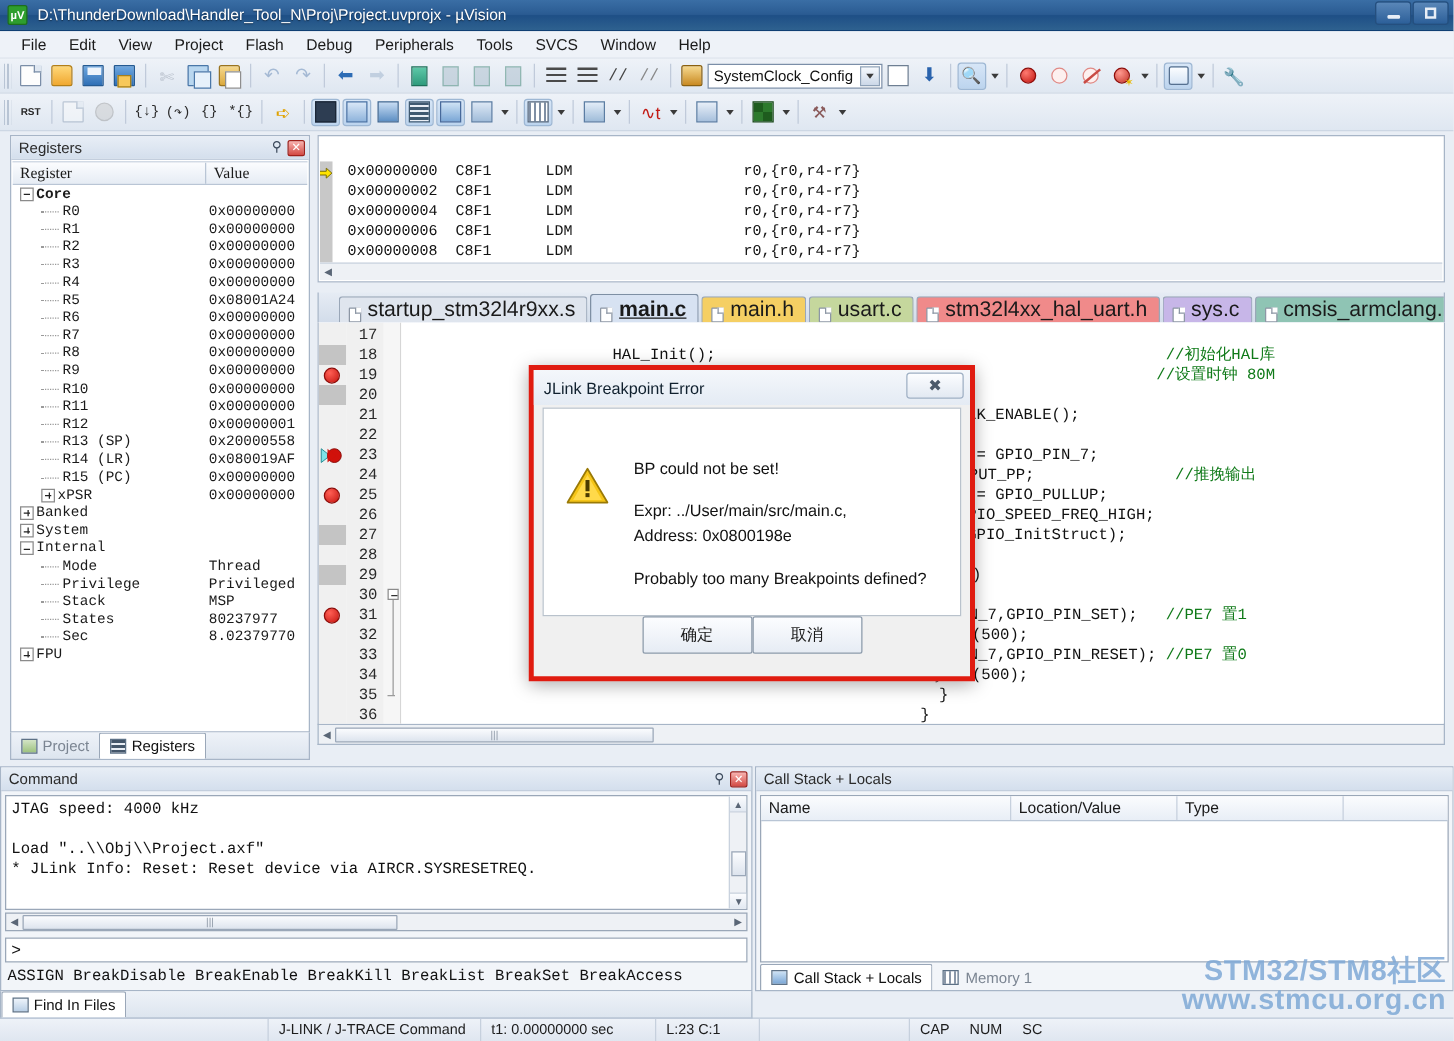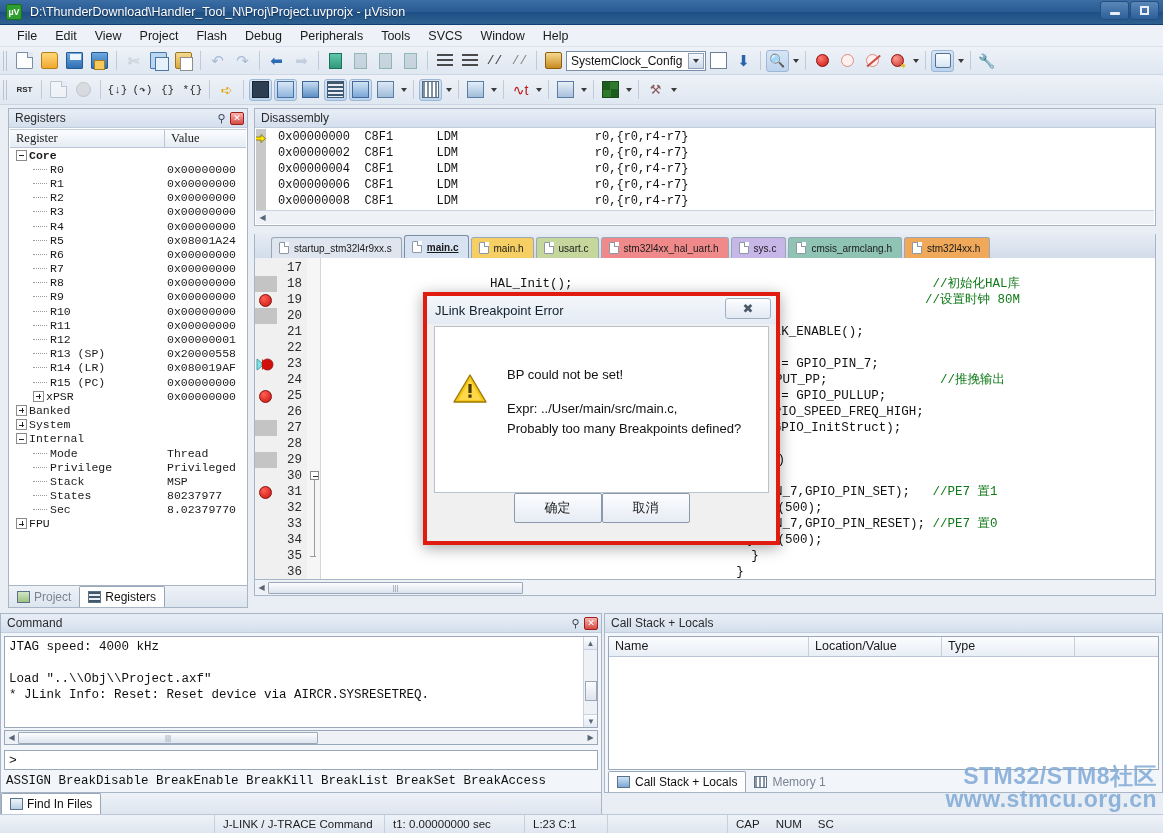--- a/index.html
+++ b/index.html
@@ -199,24 +199,24 @@
   .hs-arrow{ width:13px; text-align:center; font-size:8px; color:#5a6676;}
 
   
   .edtabs{
     position:absolute; left:254px; top:234px; width:902px; height:24px;
     background:linear-gradient(180deg,#e6ecf4,#d2dcea);
     border-left:1px solid #a7b5c7; border-right:1px solid #a7b5c7;
     display:flex; align-items:flex-end; overflow:hidden;
   }
   .edtab{
-    height:21px; display:flex; align-items:center; gap:5px;
+    height:21px; display:flex; align-items:flex-end; gap:5px;
     padding:0 9px 0 7px; margin-right:2px;
     border:1px solid #9aa7b8; border-bottom:none; border-radius:3px 3px 0 0;
-    font-size:10px; color:#1a1a1a; white-space:nowrap;margin-top:34px;
+    font-size:17px; color:#1a1a1a; white-space:nowrap;margin-top:34px;
   }
   .edtab.sel{ height:23px; background:#f3f6fa; border-color:#7e8fa3;}
   .edtab .fico{
     width:10px;height:12px;background:#fff;border:1px solid #8d97a5; border-radius:1px; position:relative; flex:0 0 auto;
   }
   .edtab .fico:after{content:"";position:absolute;right:-1px;top:-1px;width:4px;height:4px;background:inherit;border-left:1px solid #8d97a5;border-bottom:1px solid #8d97a5;}
   .edtab .lbl.ul{ text-decoration:underline; font-weight:bold; }
 
   
   #editor{
@@ -817,23 +817,20 @@
       <span class="tabico proj"></span>
       <span>Project</span>
     </div>
     <div class="btab active">
       <span class="tabico regs"></span>
       <span>Registers</span>
     </div>
   </div>
 
   <div class="panel" id="disasm">
-    <div class="panel-hdr">
-      <span class="ttl">Disassembly</span>
-    </div>
     <div class="disasm-body">
       <div class="disasm-gutter"></div>
       <div id="disasm-lines" style="position:absolute;left:10px;top:0;right:0;">
           <div class="dis-line"><span class="yellow-arrow"><svg width="11" height="9" viewBox="0 0 11 9">
                 <path d="M0 3 H6 V0.5 L10.5 4.5 L6 8.5 V6 H0 Z" fill="#ffe300" stroke="#7a6c00" stroke-width="0.8"></path>
               </svg></span><span>0x00000000  C8F1      LDM                   r0,{r0,r4-r7}</span></div>
           <div class="dis-line"><span>0x00000002  C8F1      LDM                   r0,{r0,r4-r7}</span></div>
           <div class="dis-line"><span>0x00000004  C8F1      LDM                   r0,{r0,r4-r7}</span></div>
           <div class="dis-line"><span>0x00000006  C8F1      LDM                   r0,{r0,r4-r7}</span></div>
           <div class="dis-line"><span>0x00000008  C8F1      LDM                   r0,{r0,r4-r7}</span></div>
@@ -959,20 +956,21 @@
     <div class="dlg-body">
       <svg class="warn-tri" viewBox="0 0 34 31">
         <polygon points="17,2 33,29 1,29" fill="#f5c518" stroke="#9a7a06" stroke-width="1.4" stroke-linejoin="round"></polygon>
         <polygon points="17,7 28.5,27 5.5,27" fill="#ffd94a" stroke="none"></polygon>
         <rect x="15.4" y="11" width="3.2" height="9" fill="#4a3a00"></rect>
         <rect x="15.4" y="21.5" width="3.2" height="3.2" fill="#4a3a00"></rect>
       </svg>
       <div class="dlg-txt">
         <div class="blk">BP could not be set!</div>
         <div>Expr: ../User/main/src/main.c,</div>
+        <div class="blk">Address: 0x0800198e</div>
         <div>Probably too many Breakpoints defined?</div>
       </div>
     </div>
     <div class="dlg-btns">
       <div class="dlg-btn">确定</div>
       <div class="dlg-btn">取消</div>
     </div>
   </div>
 
   <div class="panel" id="command">

